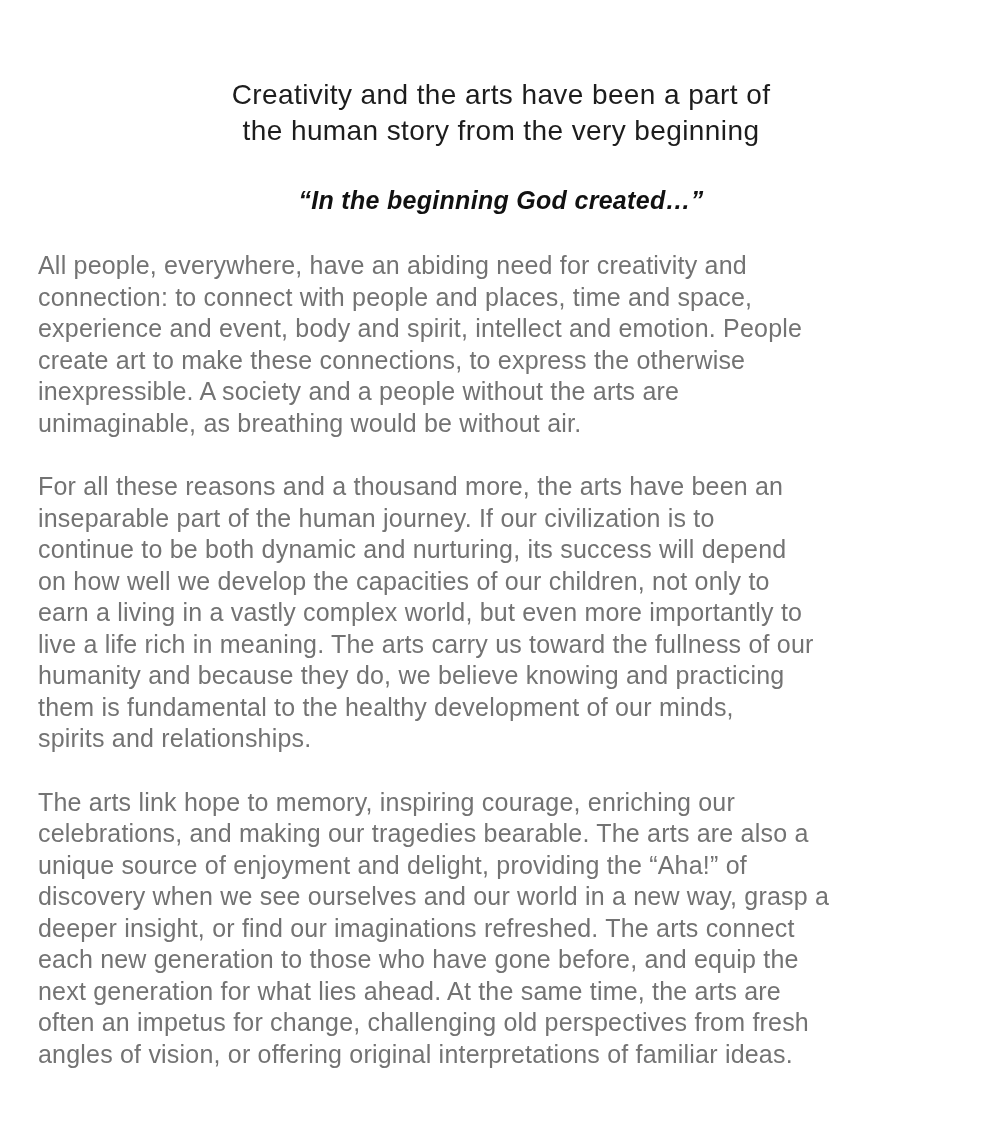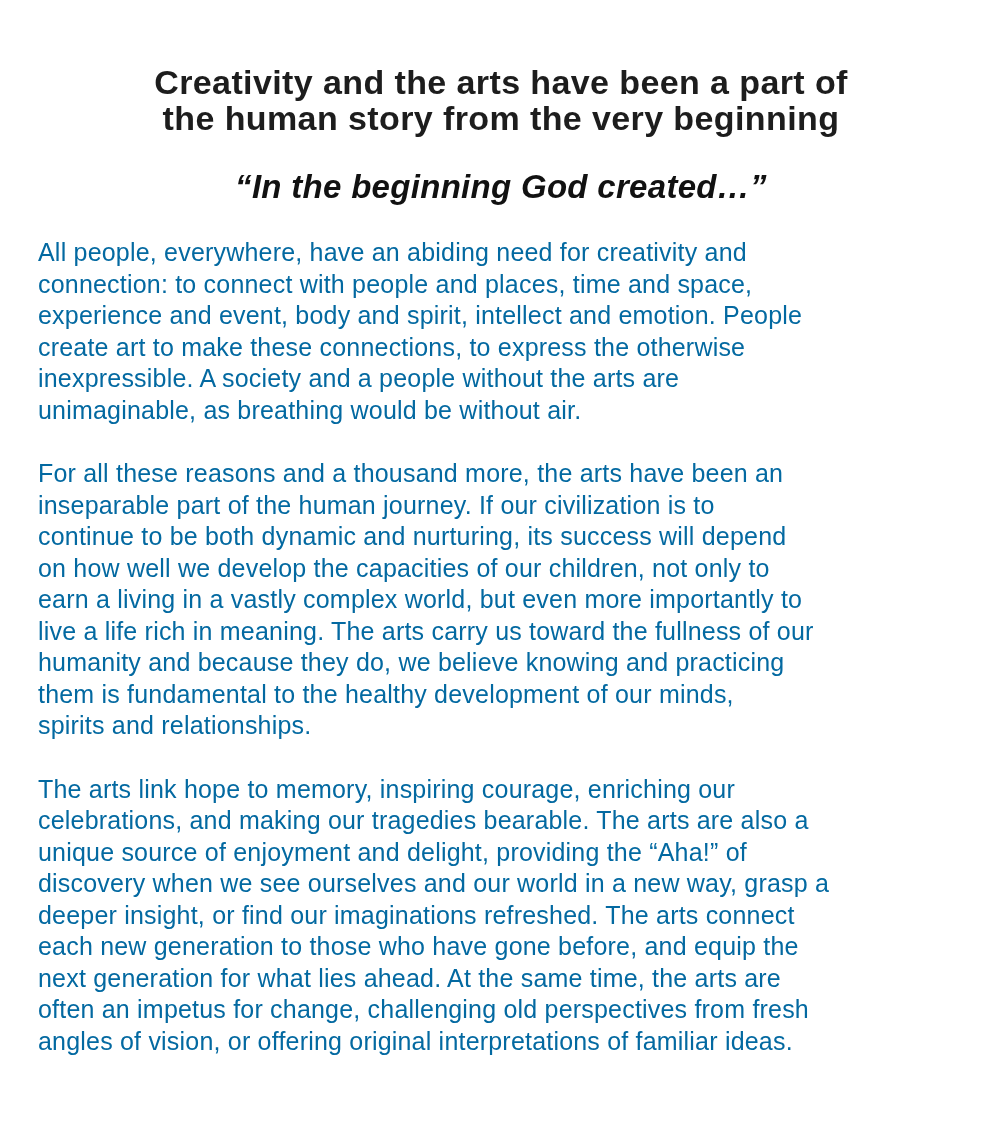--- a/index.html
+++ b/index.html
@@ -13,47 +13,47 @@
     font-family: "Liberation Sans", "DejaVu Sans", sans-serif;
     color: #1d1d1d;
     overflow: hidden;
   }
   .page {
     box-sizing: border-box;
     width: 1002px;
     padding: 64px 38px 0 38px;
   }
   .heading {
-    margin: 0;
+    margin: 13px;
     text-align: center;
-    font-size: 34px;
-    font-weight: 700;
+    font-size: 28px;
+    font-weight: 400;
     line-height: 36px;
     letter-spacing: 0.4px;
     white-space: pre-line;
     color: #1d1d1d;
   }
   .quote {
     margin: 33px 0 0 0;
     text-align: center;
-    font-size: 33px;
+    font-size: 25px;
     font-weight: 700;
     font-style: italic;
     letter-spacing: 0.3px;
     line-height: 36px;
     color: #111111;
   }
   .para {
     margin: 32px 0 0 0;
     font-size: 25px;
     font-weight: 400;
     line-height: 31.5px;
     letter-spacing: 0.2px;
     white-space: pre-line;
-    color: #0369a1;
+    color: #737373;
   }
 </style>
 </head>
 <body>
 
 <main class="page">
   <h1 class="heading">Creativity and the arts have been a part of
 the human story from the very beginning</h1>
 
   <p class="quote">“In the beginning God created…”</p>

